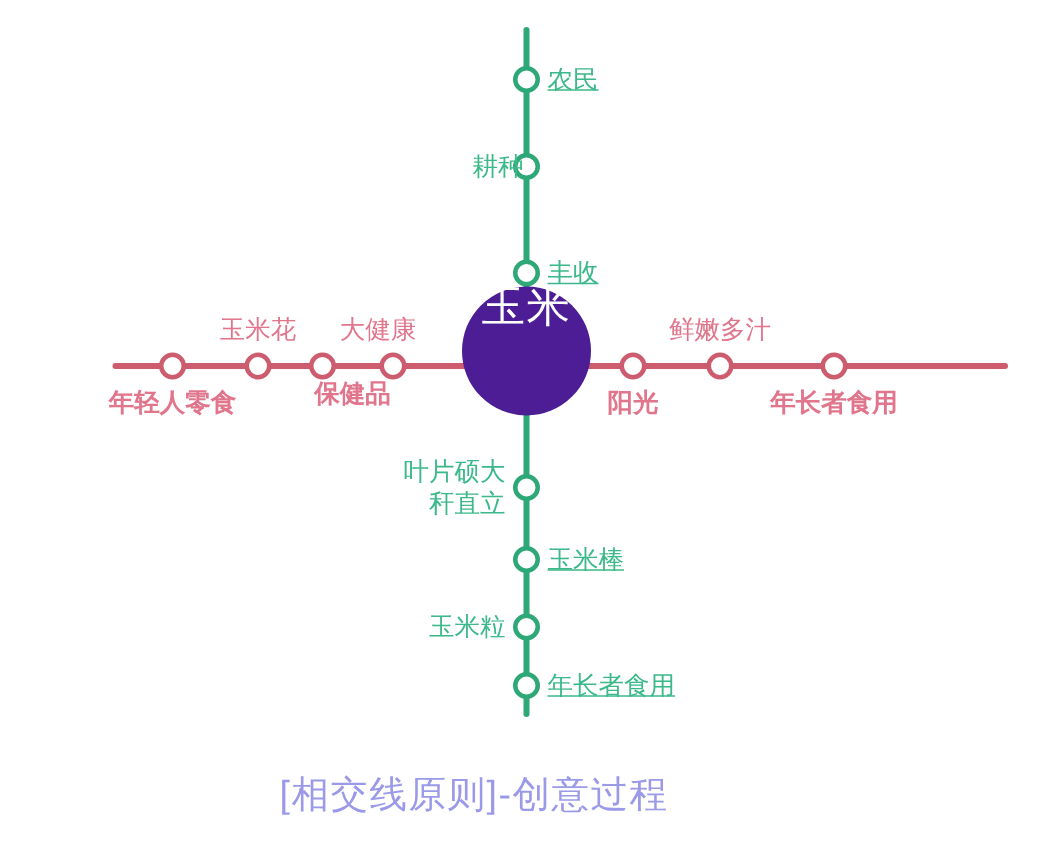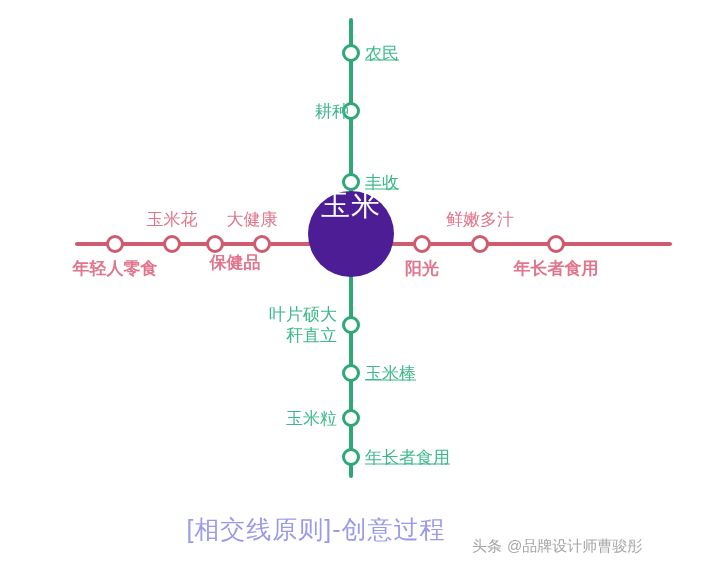--- a/index.html
+++ b/index.html
@@ -178,18 +178,14 @@
         <div>年长者食用</div>
       </div>
     </div>
 
   <div class="hub">
     <span class="hub-label">玉米</span>
   </div>
 
   <div class="caption">[相交线原则]-创意过程</div>
 
-  <div class="watermark">
-    <span>头条</span>
-    <span>@品牌设计师曹骏彤</span>
-  </div>
 
 </div>
 
 </body></html>

